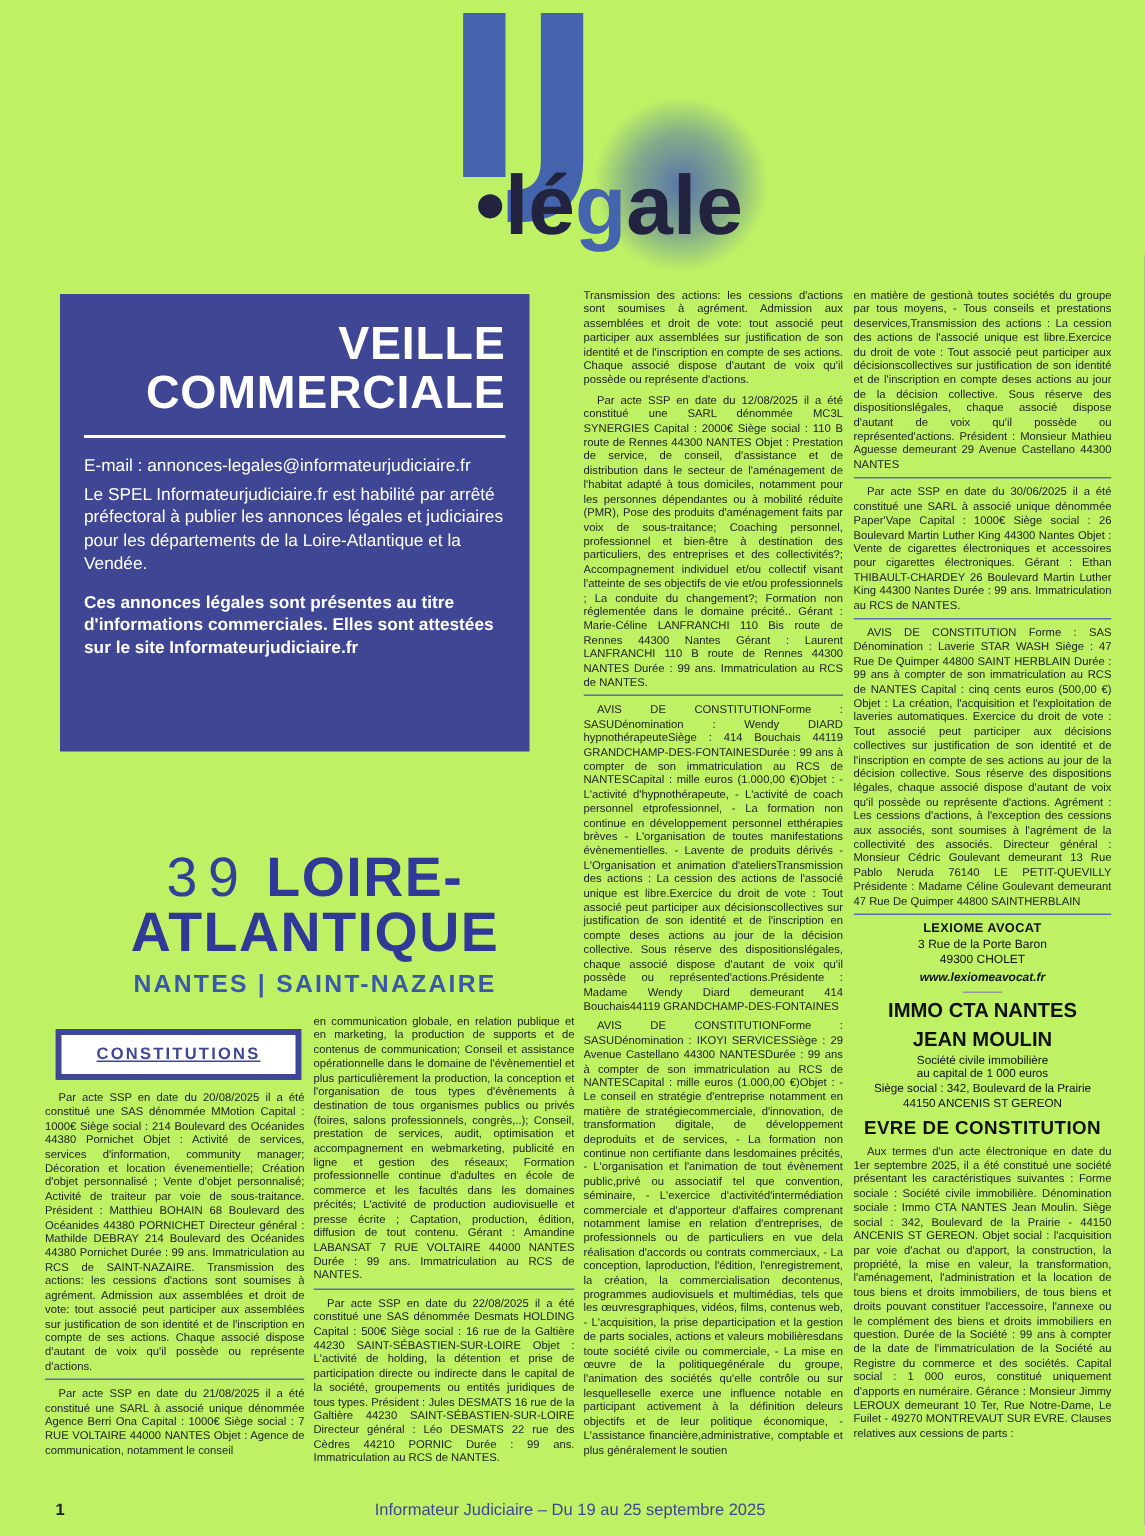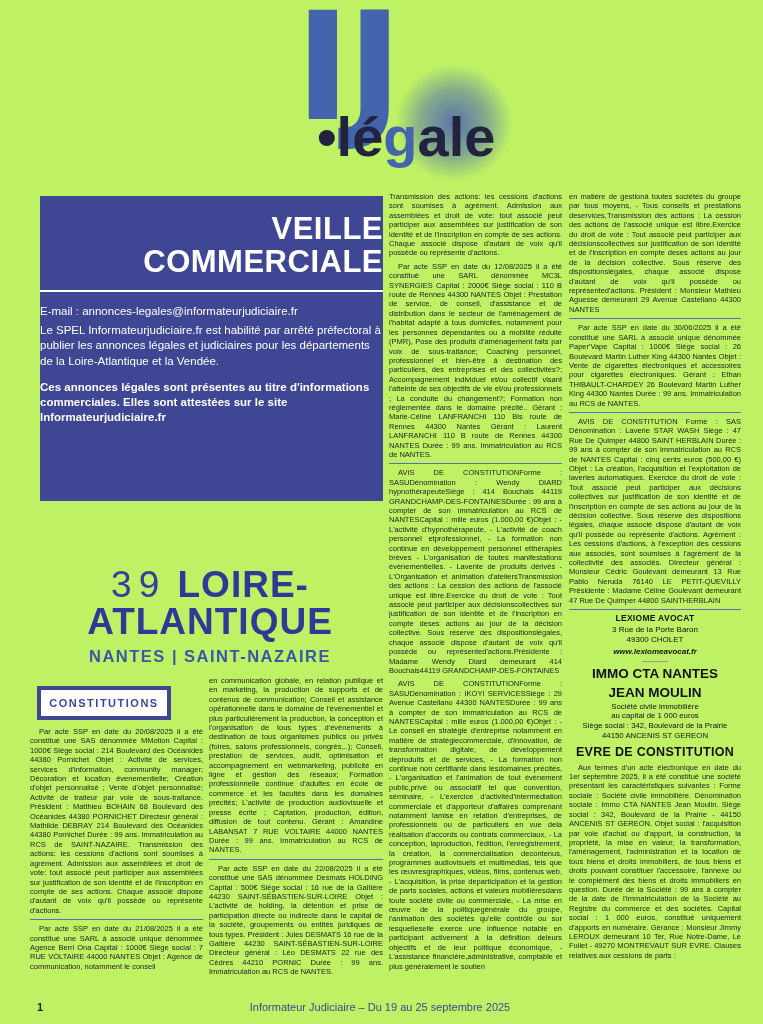--- a/index.html
+++ b/index.html
@@ -12,41 +12,41 @@
   .logo { position:absolute; left:295px; top:14px; width:210px; height:160px; }
   .logo-blob { position:absolute; left:100px; top:50px; width:118px; height:118px; border-radius:50%;
     background:radial-gradient(circle, rgba(77,102,176,0.9) 0%, rgba(77,102,176,0.5) 40%, rgba(77,102,176,0) 70%); }
   .logo-ij { position:absolute; left:0px; top:-34px; font-family:"DejaVu Sans", sans-serif;
     font-size:150px; font-weight:700; color:#4464ae; letter-spacing:-4px; }
   .logo-word { position:absolute; left:22px; top:90px; font-size:56px; font-weight:700;
     color:#21233f; white-space:nowrap; }
   .logo-word .g { color:#4464ae; }
 
   
-  .masthead { position:absolute; left:40px; top:196px; width:343px; height:305px;
-    background:#3f4795; color:#fff; box-sizing:border-box; padding:16px 0 12px; overflow:hidden; }
+  .masthead { position:absolute; left:40px; top:196px; width:313px; height:305px;
+    background:#3f4795; color:#fff; box-sizing:border-box; padding:16px 16px 12px; overflow:hidden; }
   .m-title { text-align:right; font-size:31px; font-weight:700; line-height:1.07; letter-spacing:0.5px; }
   .m-sub { text-align:right; font-size:21px; font-weight:300; letter-spacing:0.5px; margin-top:3px; }
   .m-rule { border:none; border-top:2px solid #fff; margin:12px 0 13px; }
   .m-line { font-size:11.5px; margin:6px 0; }
   .m-line .url { font-style:italic; }
   .m-line a { color:#fff; text-decoration:none; }
   .m-p1 { font-size:11.5px; line-height:1.32; }
   .m-p2 { font-size:11.5px; line-height:1.32; margin-top:11px; font-weight:700; }
 
   
   .region { position:absolute; left:37px; top:566px; width:346px; text-align:center; }
   .region-title { font-size:37px; font-weight:700; line-height:1.0; letter-spacing:1px; color:#2e3a96; }
   .region-number { font-weight:300; letter-spacing:7px; color:#32409a; }
   .region-sub { font-size:16.5px; font-weight:700; color:#3a57a8; letter-spacing:1.5px; margin-top:7px; }
 
   
-  .constitutions { position:absolute; left:37px; top:686px; width:134px; box-sizing:border-box;
+  .constitutions { position:absolute; left:37px; top:686px; width:164px; box-sizing:border-box;
     border:4px solid #3f4795; color:#3f4795; background:#fff; font-size:11px; font-weight:700;
-    letter-spacing:1.5px; text-align:center; padding:7px 2px; }
+    letter-spacing:1.5px; text-align:center; padding:7px 2px;text-decoration:underline; }
 
   
   .col { position:absolute; overflow:hidden; }
   .col1 { left:30px;  top:727px; width:173px; height:263px; }
   .col2 { left:209px; top:676px; width:174px; height:314px; }
   .col3 { left:389px; top:192px; width:173px; height:788px; }
   .col4 { left:569px; top:192px; width:172px; height:800px; }
   .txt { font-size:7.5px; line-height:9.4px; text-align:justify; color:#222; }
   .p { margin:0 0 4px; }
   .p-indent { text-indent:9px; }

